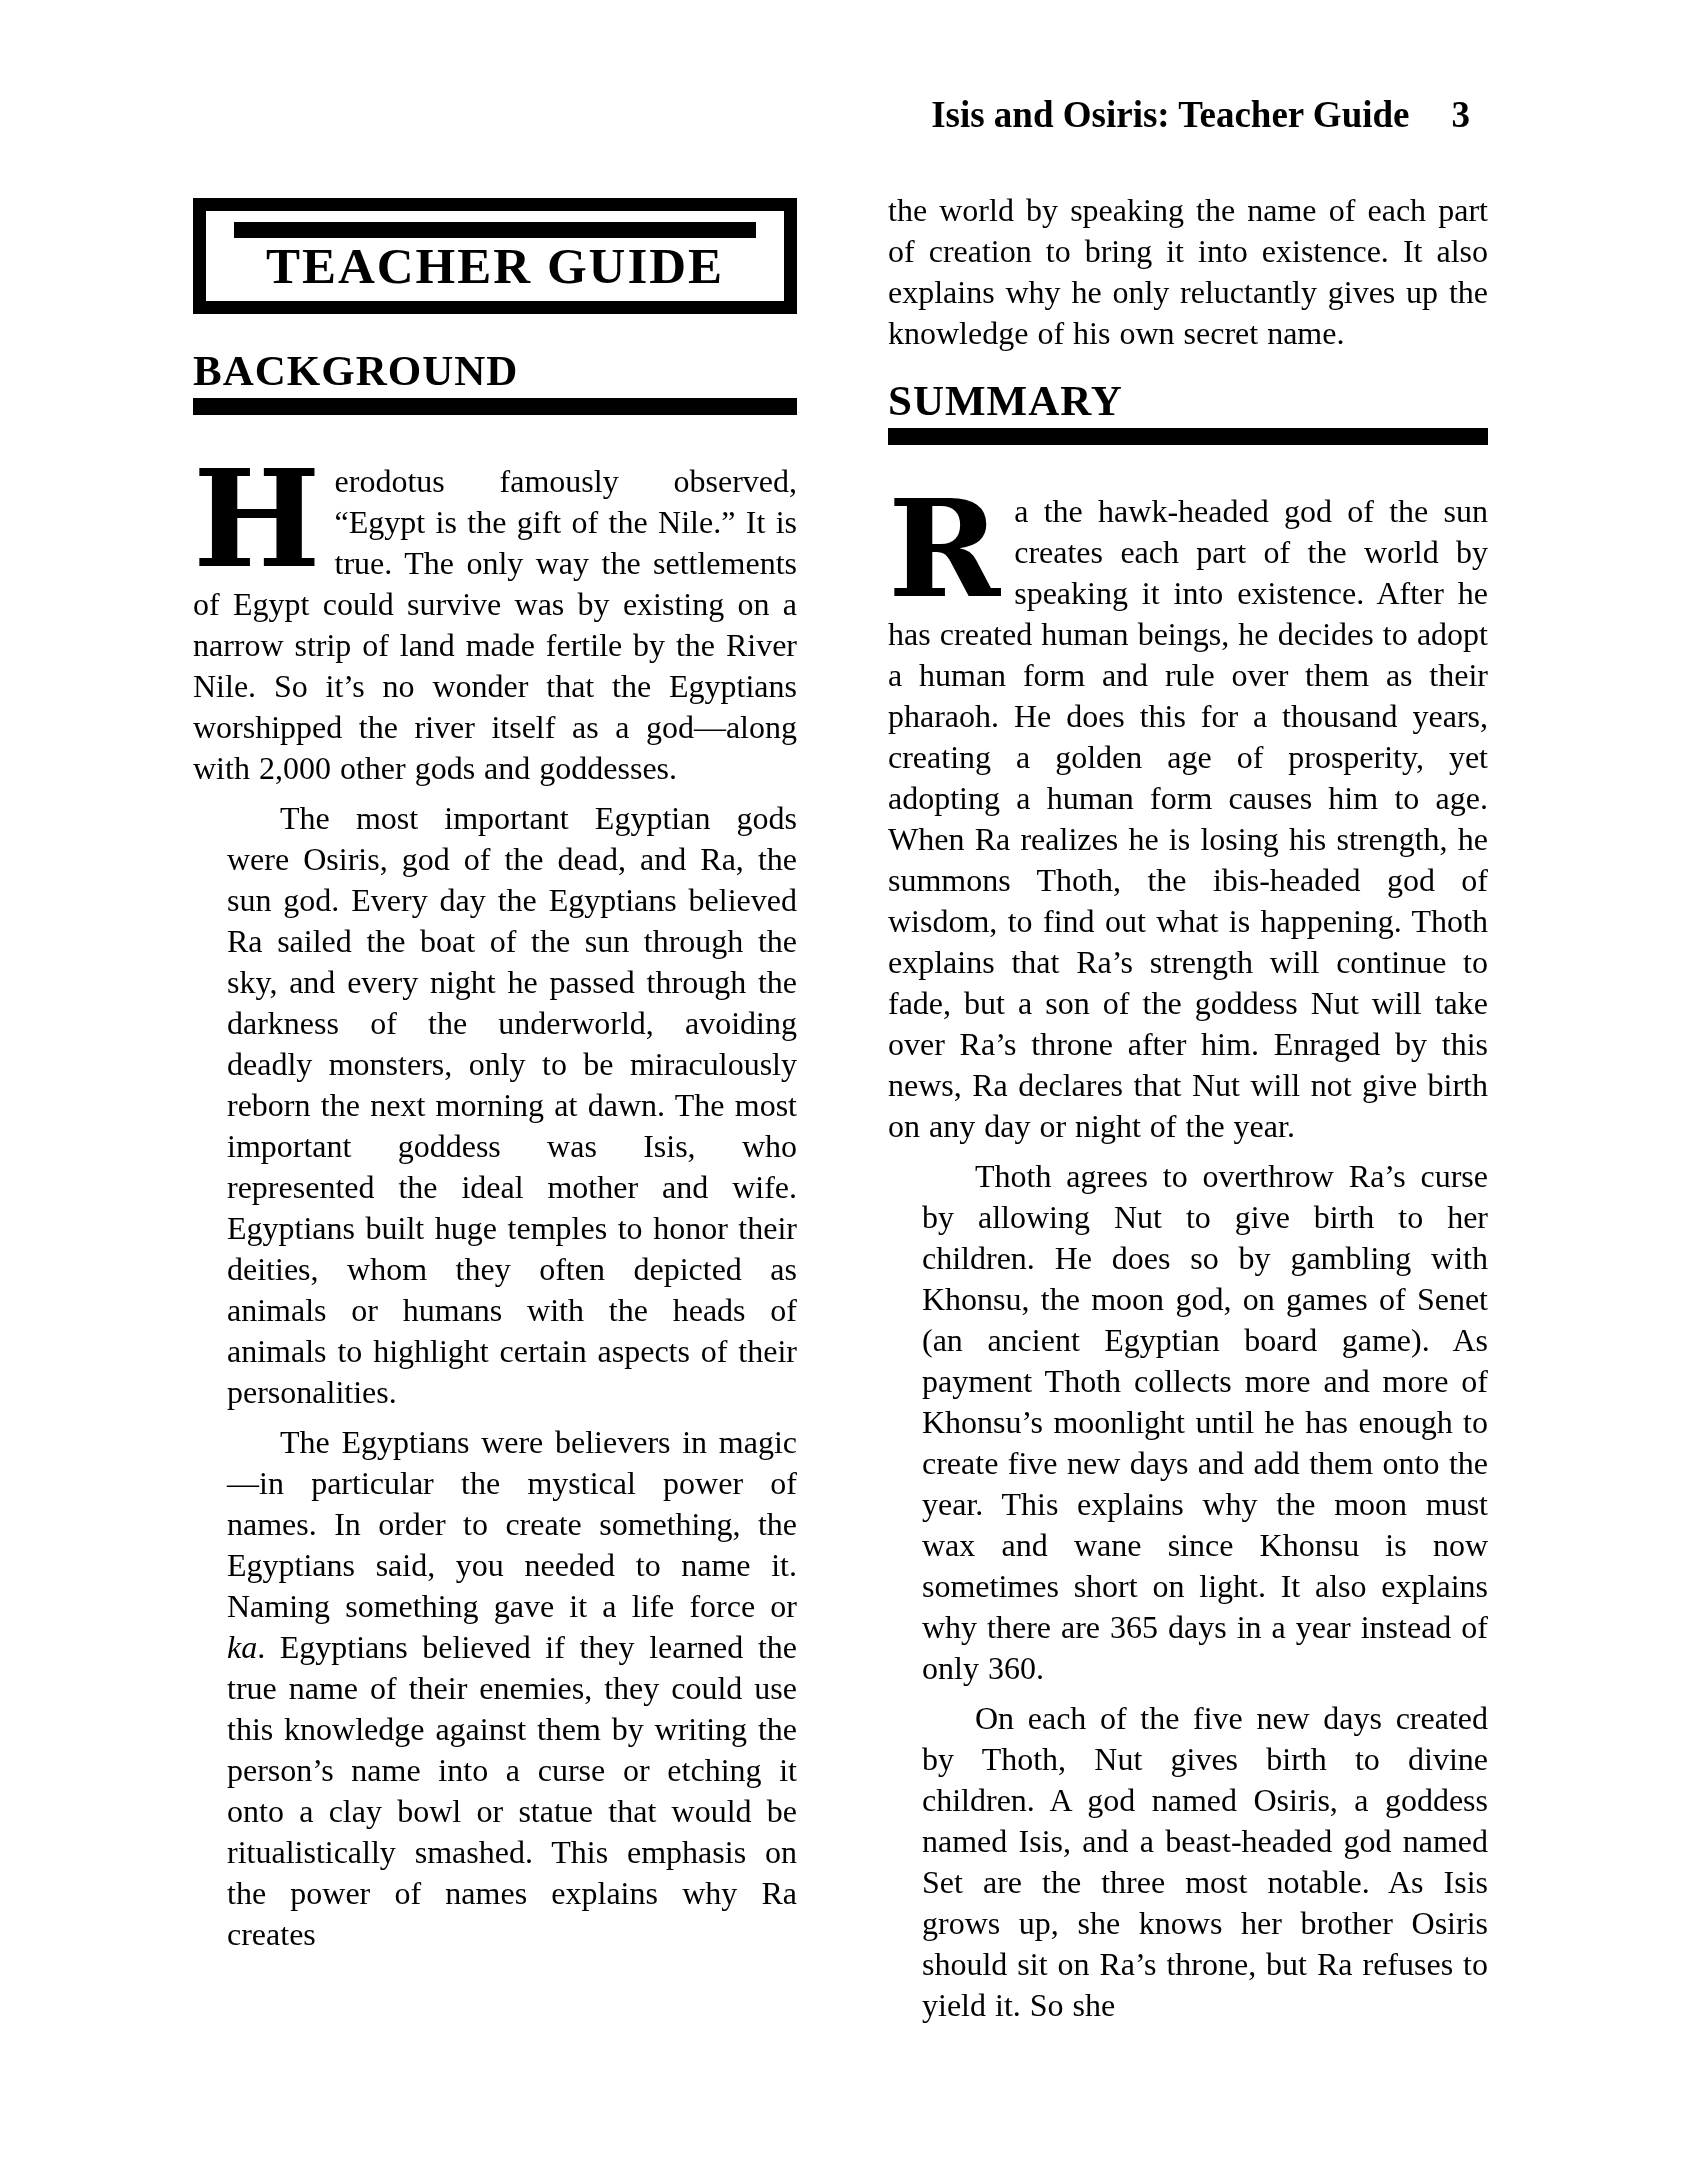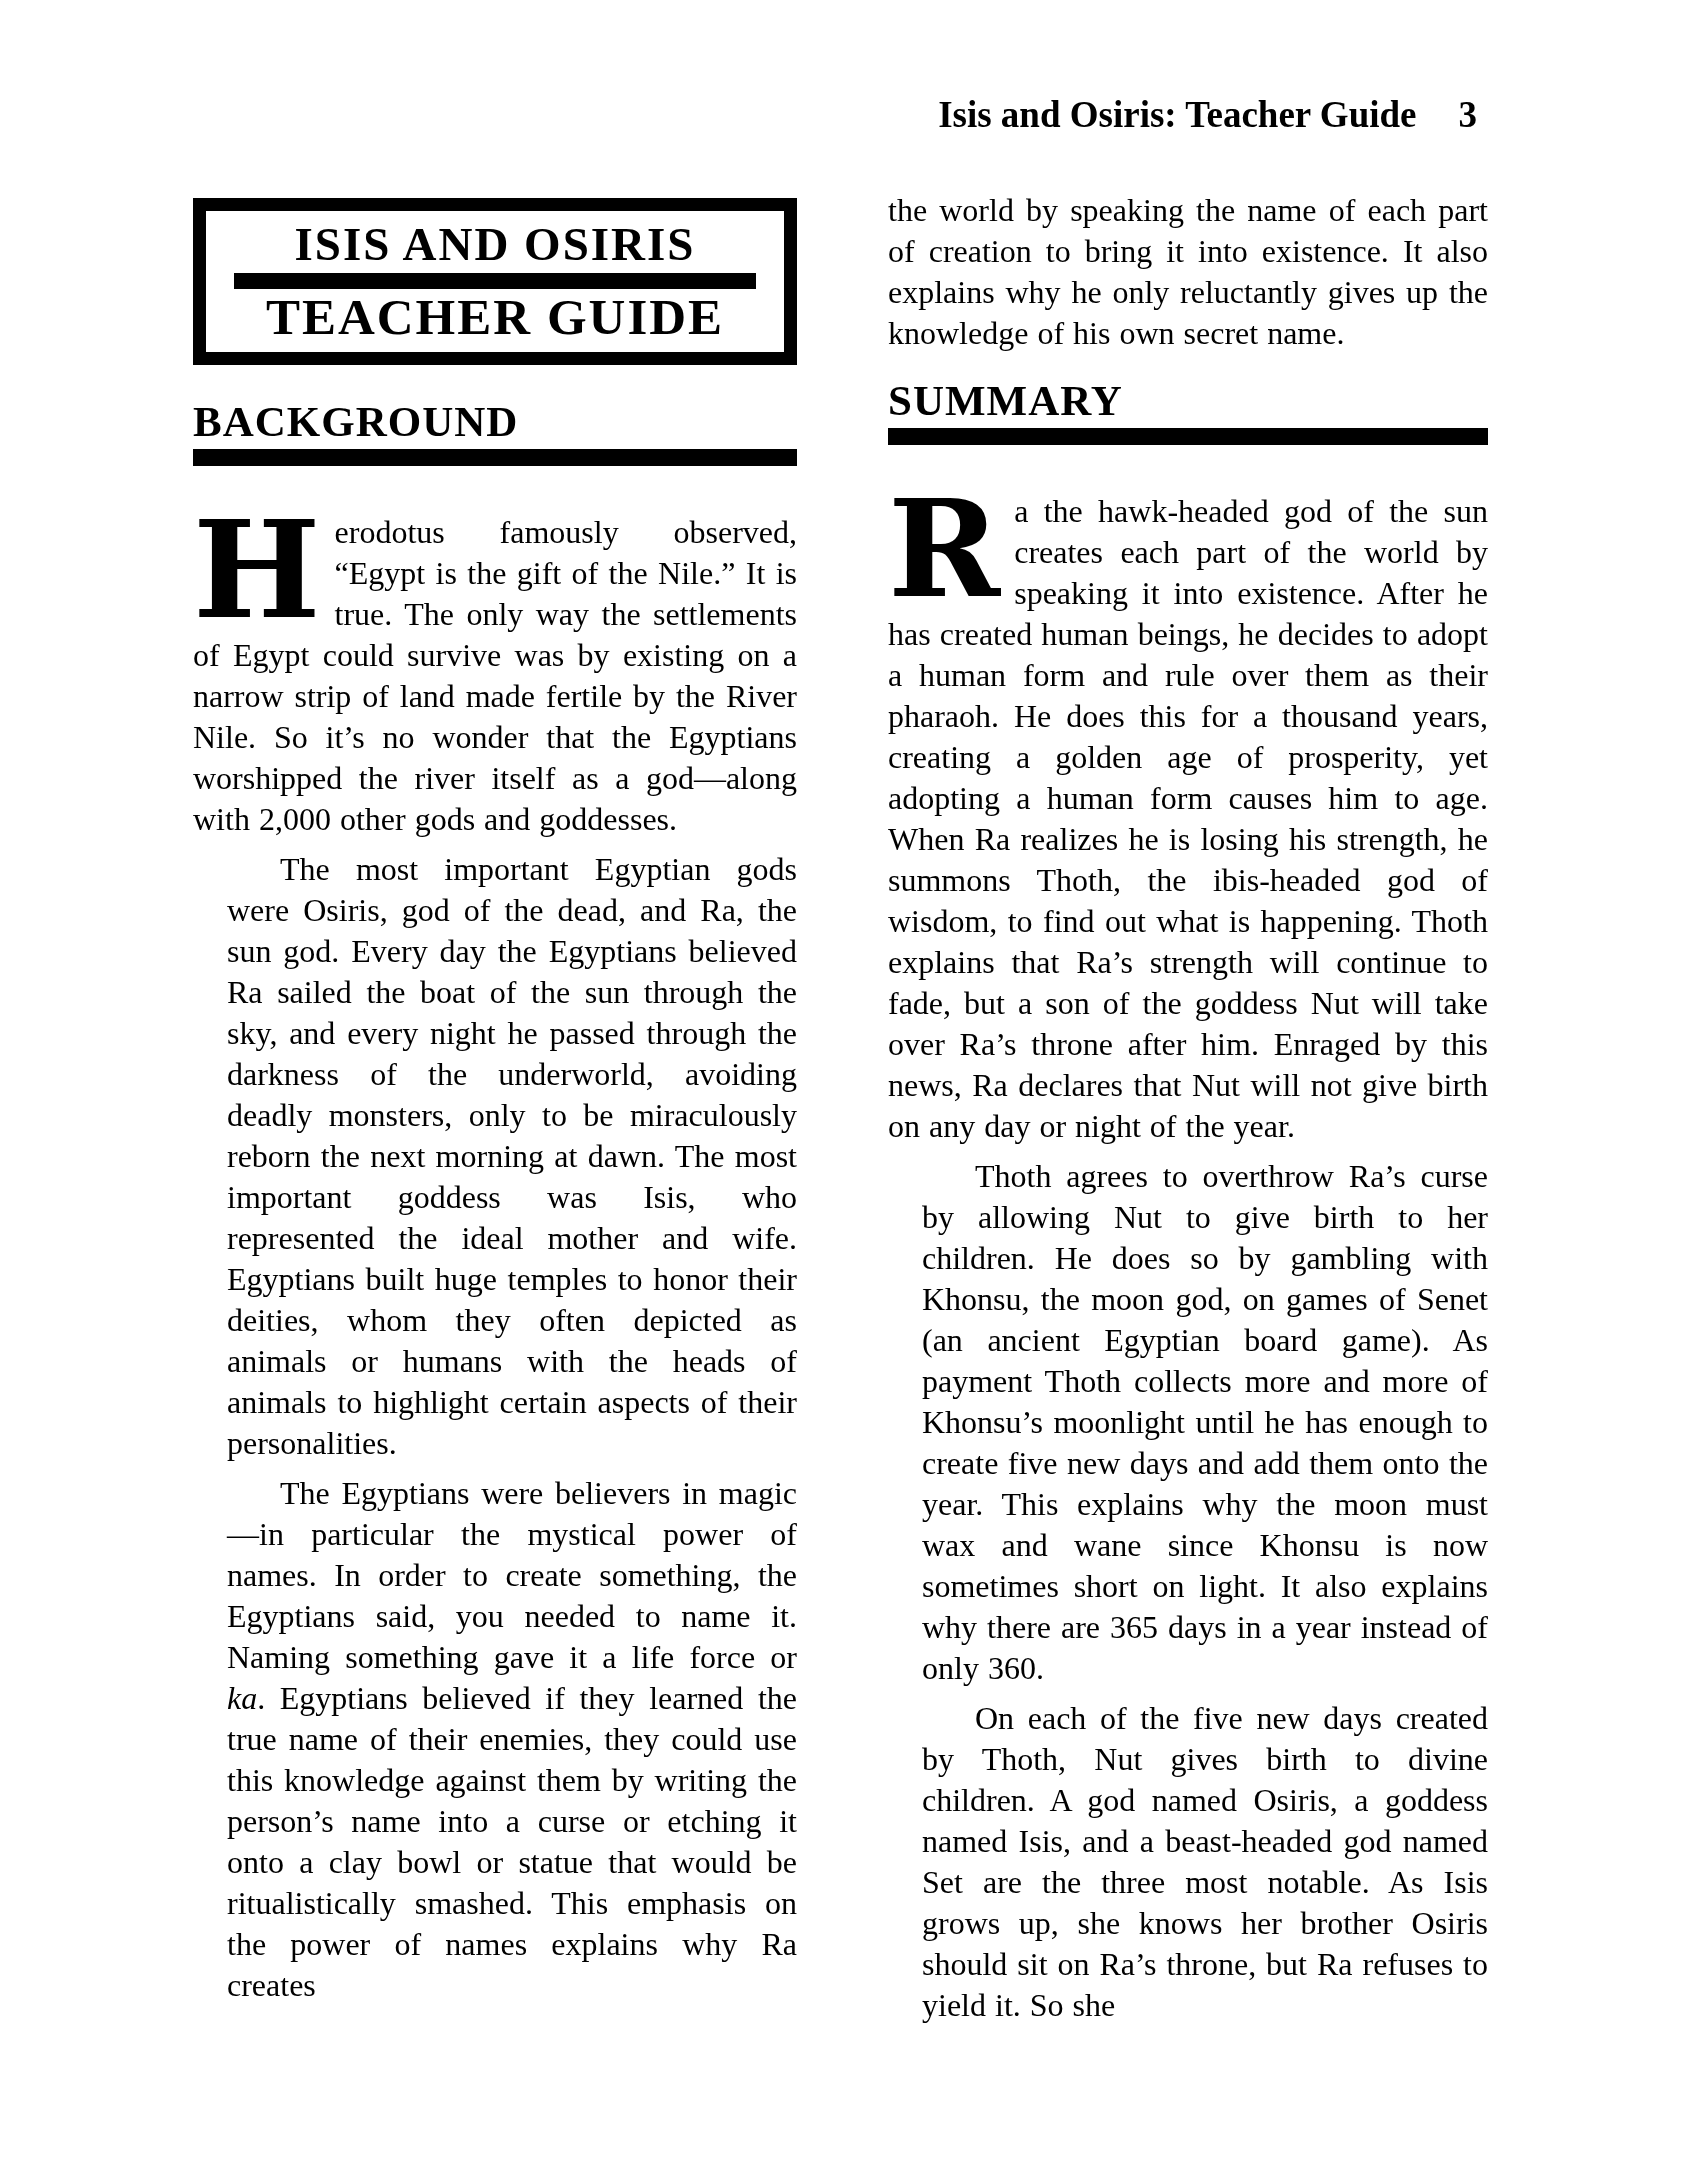--- a/index.html
+++ b/index.html
@@ -3,21 +3,21 @@
 <meta charset="utf-8">
 <style>
   html,body{margin:0;padding:0;}
   body{
     width:1683px;height:2178px;background:#ffffff;position:relative;
     font-family:"Liberation Serif",serif;color:#000;
     -webkit-font-smoothing:antialiased;
   }
   .header{
     position:absolute;top:95px;left:0;width:1470px;text-align:right;
-    font-weight:bold;font-size:37px;line-height:40px;margin-left:7px;
+    font-weight:bold;font-size:37px;line-height:40px;
   }
   .pagenum{margin-left:42px;}
   .col{position:absolute;top:0;}
   .col.left{left:193px;width:604px;}
   .col.right{left:888px;width:600px;}
 
   .title-box{
     margin-top:198px;border:13px solid #000;padding:8px 12px 12px;
     box-sizing:border-box;
   }
@@ -50,21 +50,20 @@
 </style>
 </head>
 <body>
 
 <div class="header">
   <span>Isis and Osiris: Teacher Guide</span><span class="pagenum">3</span>
 </div>
 
 <div class="col left">
   <div class="title-box">
-    <div class="box-title1 display">ISIS AND OSIRIS</div>
     <div class="box-bar"></div>
     <div class="box-title2 display">TEACHER GUIDE</div>
   </div>
   <div class="section-heading display">BACKGROUND</div>
   <div class="heading-rule"></div>
   <div class="body-text">
       <p><span class="dropcap">H</span><span>erodotus famously observed, “Egypt is the gift of the Nile.” It is true. The only way the settlements of Egypt could survive was by existing on a narrow strip of land made fertile by the River Nile. So it’s no wonder that the Egyptians worshipped the river itself as a god—along with 2,000 other gods and goddesses.</span></p>
       <p class="indent"><span>The most important Egyptian gods were Osiris, god of the dead, and Ra, the sun god. Every day the Egyptians believed Ra sailed the boat of the sun through the sky, and every night he passed through the darkness of the underworld, avoiding deadly monsters, only to be miraculously reborn the next morning at dawn. The most important goddess was Isis, who represented the ideal mother and wife. Egyptians built huge temples to honor their deities, whom they often depicted as animals or humans with the heads of animals to highlight certain aspects of their personalities.</span></p>
       <p class="indent"><span>The Egyptians were believers in magic—in particular the mystical power of names. In order to create something, the Egyptians said, you needed to name it. Naming something gave it a life force or </span><i>ka</i><span>. Egyptians believed if they learned the true name of their enemies, they could use this knowledge against them by writing the person’s name into a curse or etching it onto a clay bowl or statue that would be ritualistically smashed. This emphasis on the power of names explains why Ra creates</span></p>
     </div>

